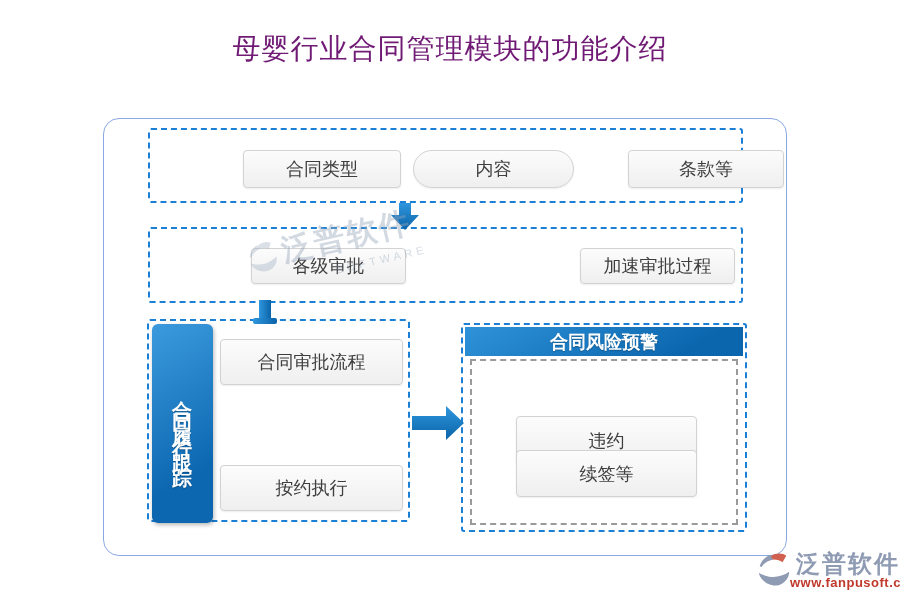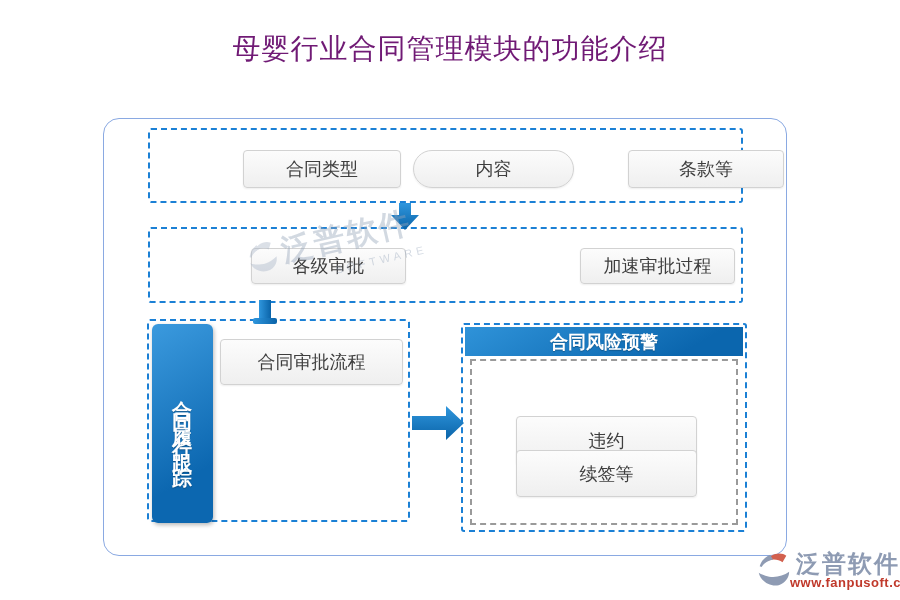--- a/index.html
+++ b/index.html
@@ -117,20 +117,21 @@
     </defs>
     <rect x="7" y="0" width="12" height="19" fill="url(#gArrow2)"></rect>
     <rect x="1" y="18" width="24" height="6" rx="2" fill="url(#gArrow2)"></rect>
   </svg>
 
   <div class="abs dashed-blue" style="left:147px;top:319px;width:259px;height:199px;"></div>
   <div class="abs group-label vertical" style="left:152px;top:324px;width:61px;height:199px;">
     <span>合同履行跟踪</span>
   </div>
   <div class="abs node-btn" style="left:220px;top:339px;width:181px;height:44px;">合同审批流程</div>
+  <div class="abs node-btn" style="left:220px;top:465px;width:181px;height:44px;">按约执行</div>
 
   <svg class="abs arrow" style="left:412px;top:406px;" width="52" height="34" viewBox="0 0 52 34">
     <defs>
       <linearGradient id="gArrow3" x1="0" y1="0" x2="0" y2="1">
         <stop offset="0" stop-color="#2f96dd"></stop>
           <stop offset="1" stop-color="#0a63a8"></stop>
       </linearGradient>
     </defs>
     <polygon points="0,10 34,10 34,0 52,17 34,34 34,24 0,24" fill="url(#gArrow3)"></polygon>
   </svg>

